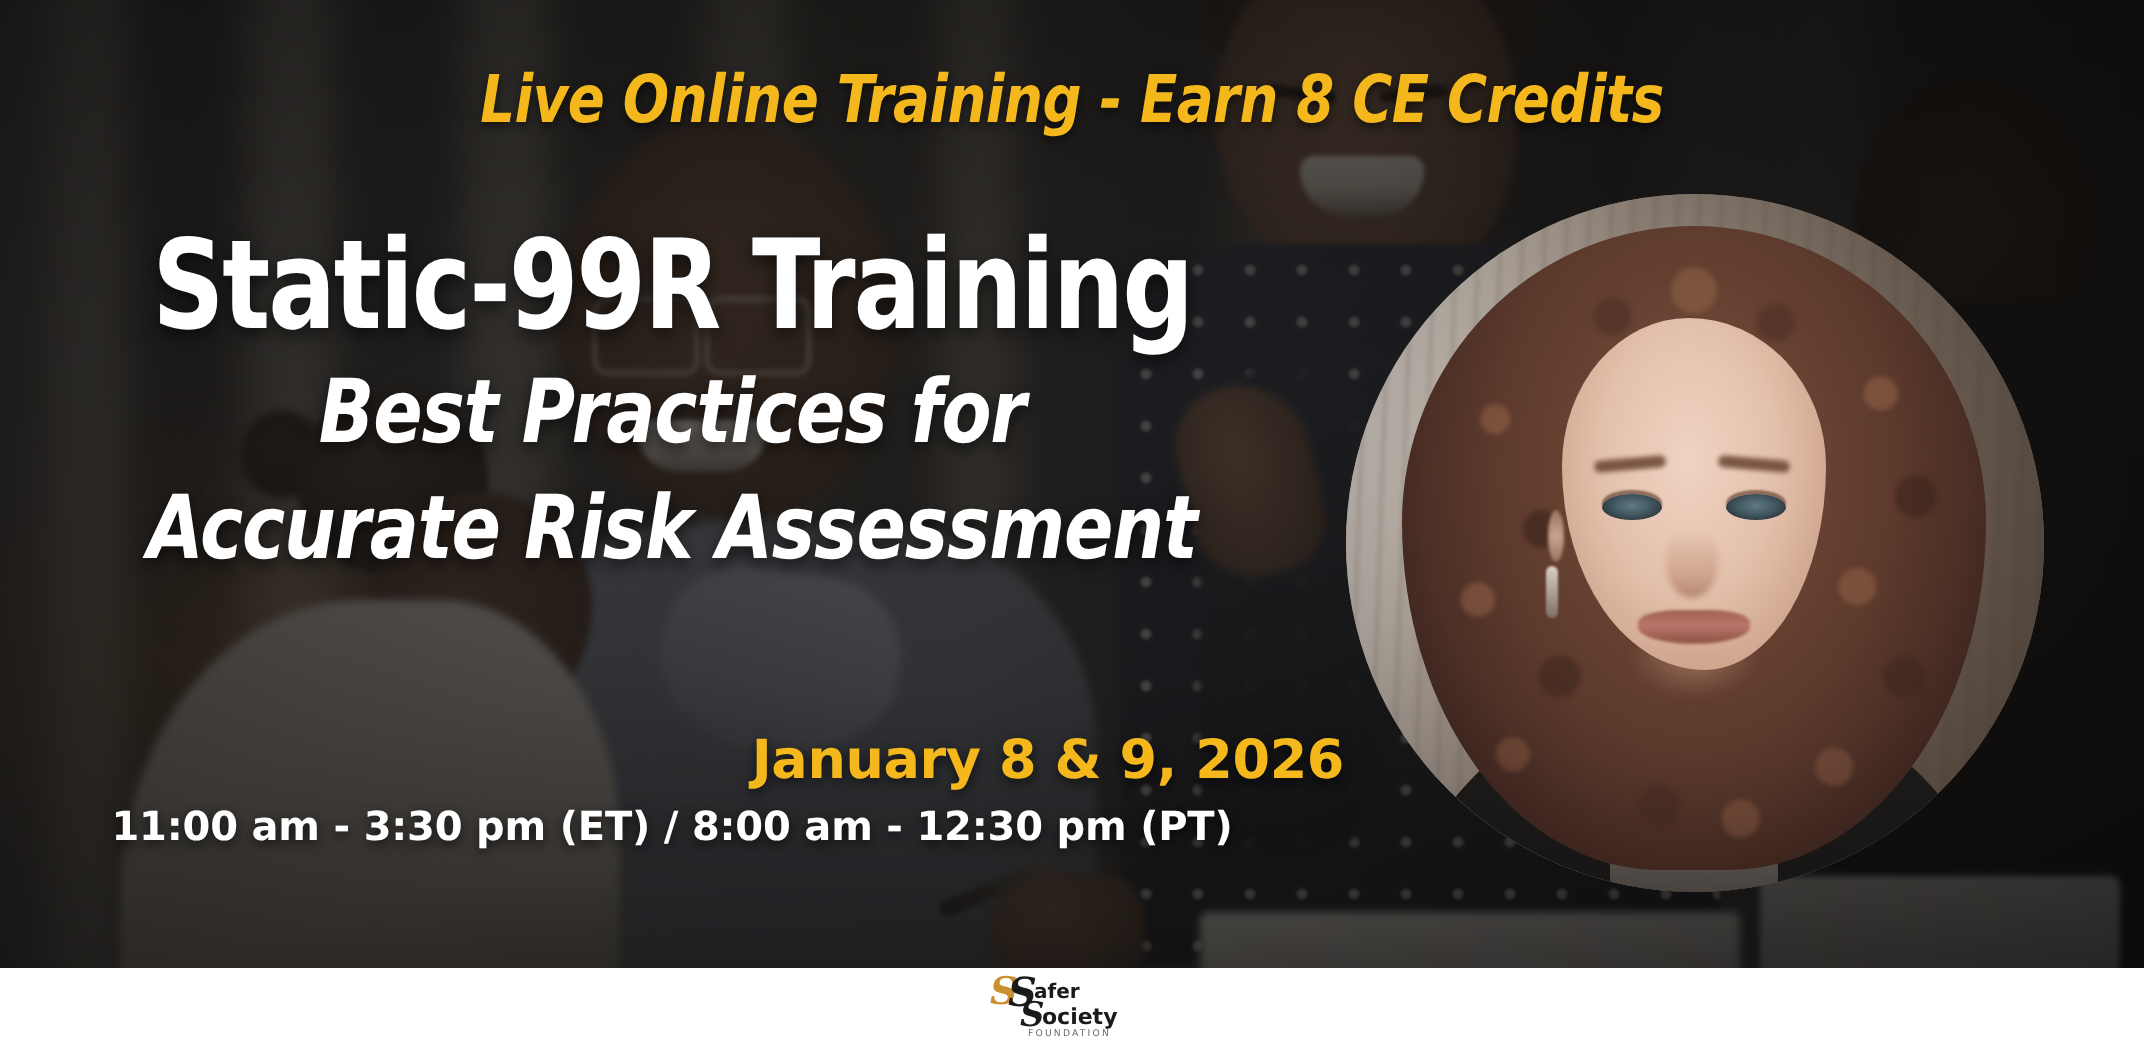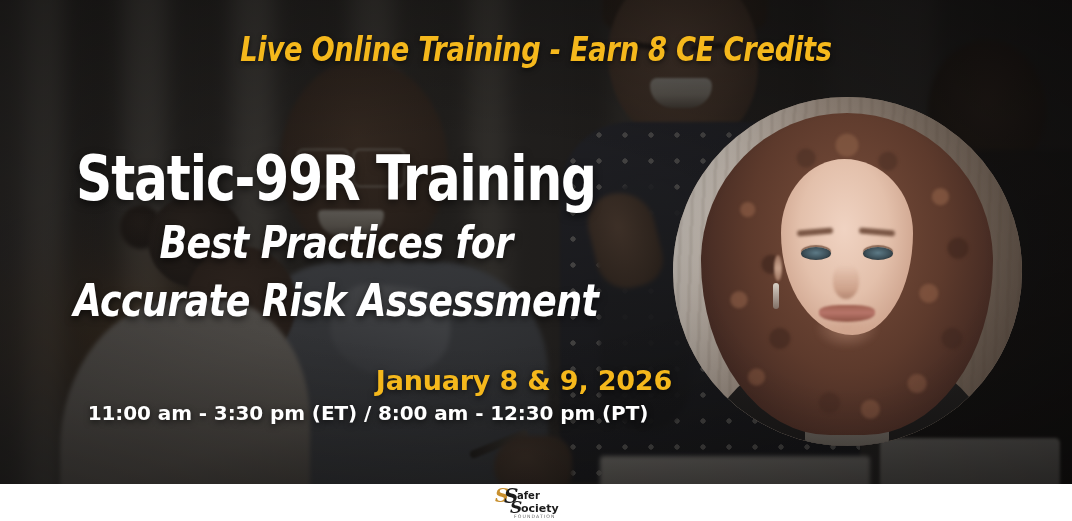--- a/index.html
+++ b/index.html
@@ -445,21 +445,20 @@
     text-shadow: 0 2px 5px rgba(0,0,0,0.55);
     white-space: nowrap;
   }
 
   .title-block {
     position: absolute;
     left: 0; top: 112px;
     width: 672px;
     text-align: center;
     color: #ffffff;
-    margin-top: 36px;
   }
   .title-main {
     font-size: 62px;
     font-weight: bold;
     line-height: 1.0;
     letter-spacing: -1.2px;
     font-family: "DejaVu Sans Condensed", "Liberation Sans Narrow", "Liberation Sans", sans-serif;
     transform: scaleX(0.90);
     text-shadow: 0 3px 9px rgba(0,0,0,0.6);
     white-space: nowrap;
@@ -507,21 +506,20 @@
     left: 0; top: 401px;
     width: 672px;
     text-align: center;
     color: #ffffff;
     font-size: 20px;
     font-weight: bold;
     letter-spacing: -0.1px;
     font-family: "DejaVu Sans", "Liberation Sans", sans-serif;
     text-shadow: 0 2px 6px rgba(0,0,0,0.65);
     white-space: nowrap;
-    margin-left: 32px;
   }
 
   
   .footer {
     position: absolute;
     left: 0; top: 484px;
     width: 1072px;
     height: 37px;
     background: #ffffff;
     display: flex;

